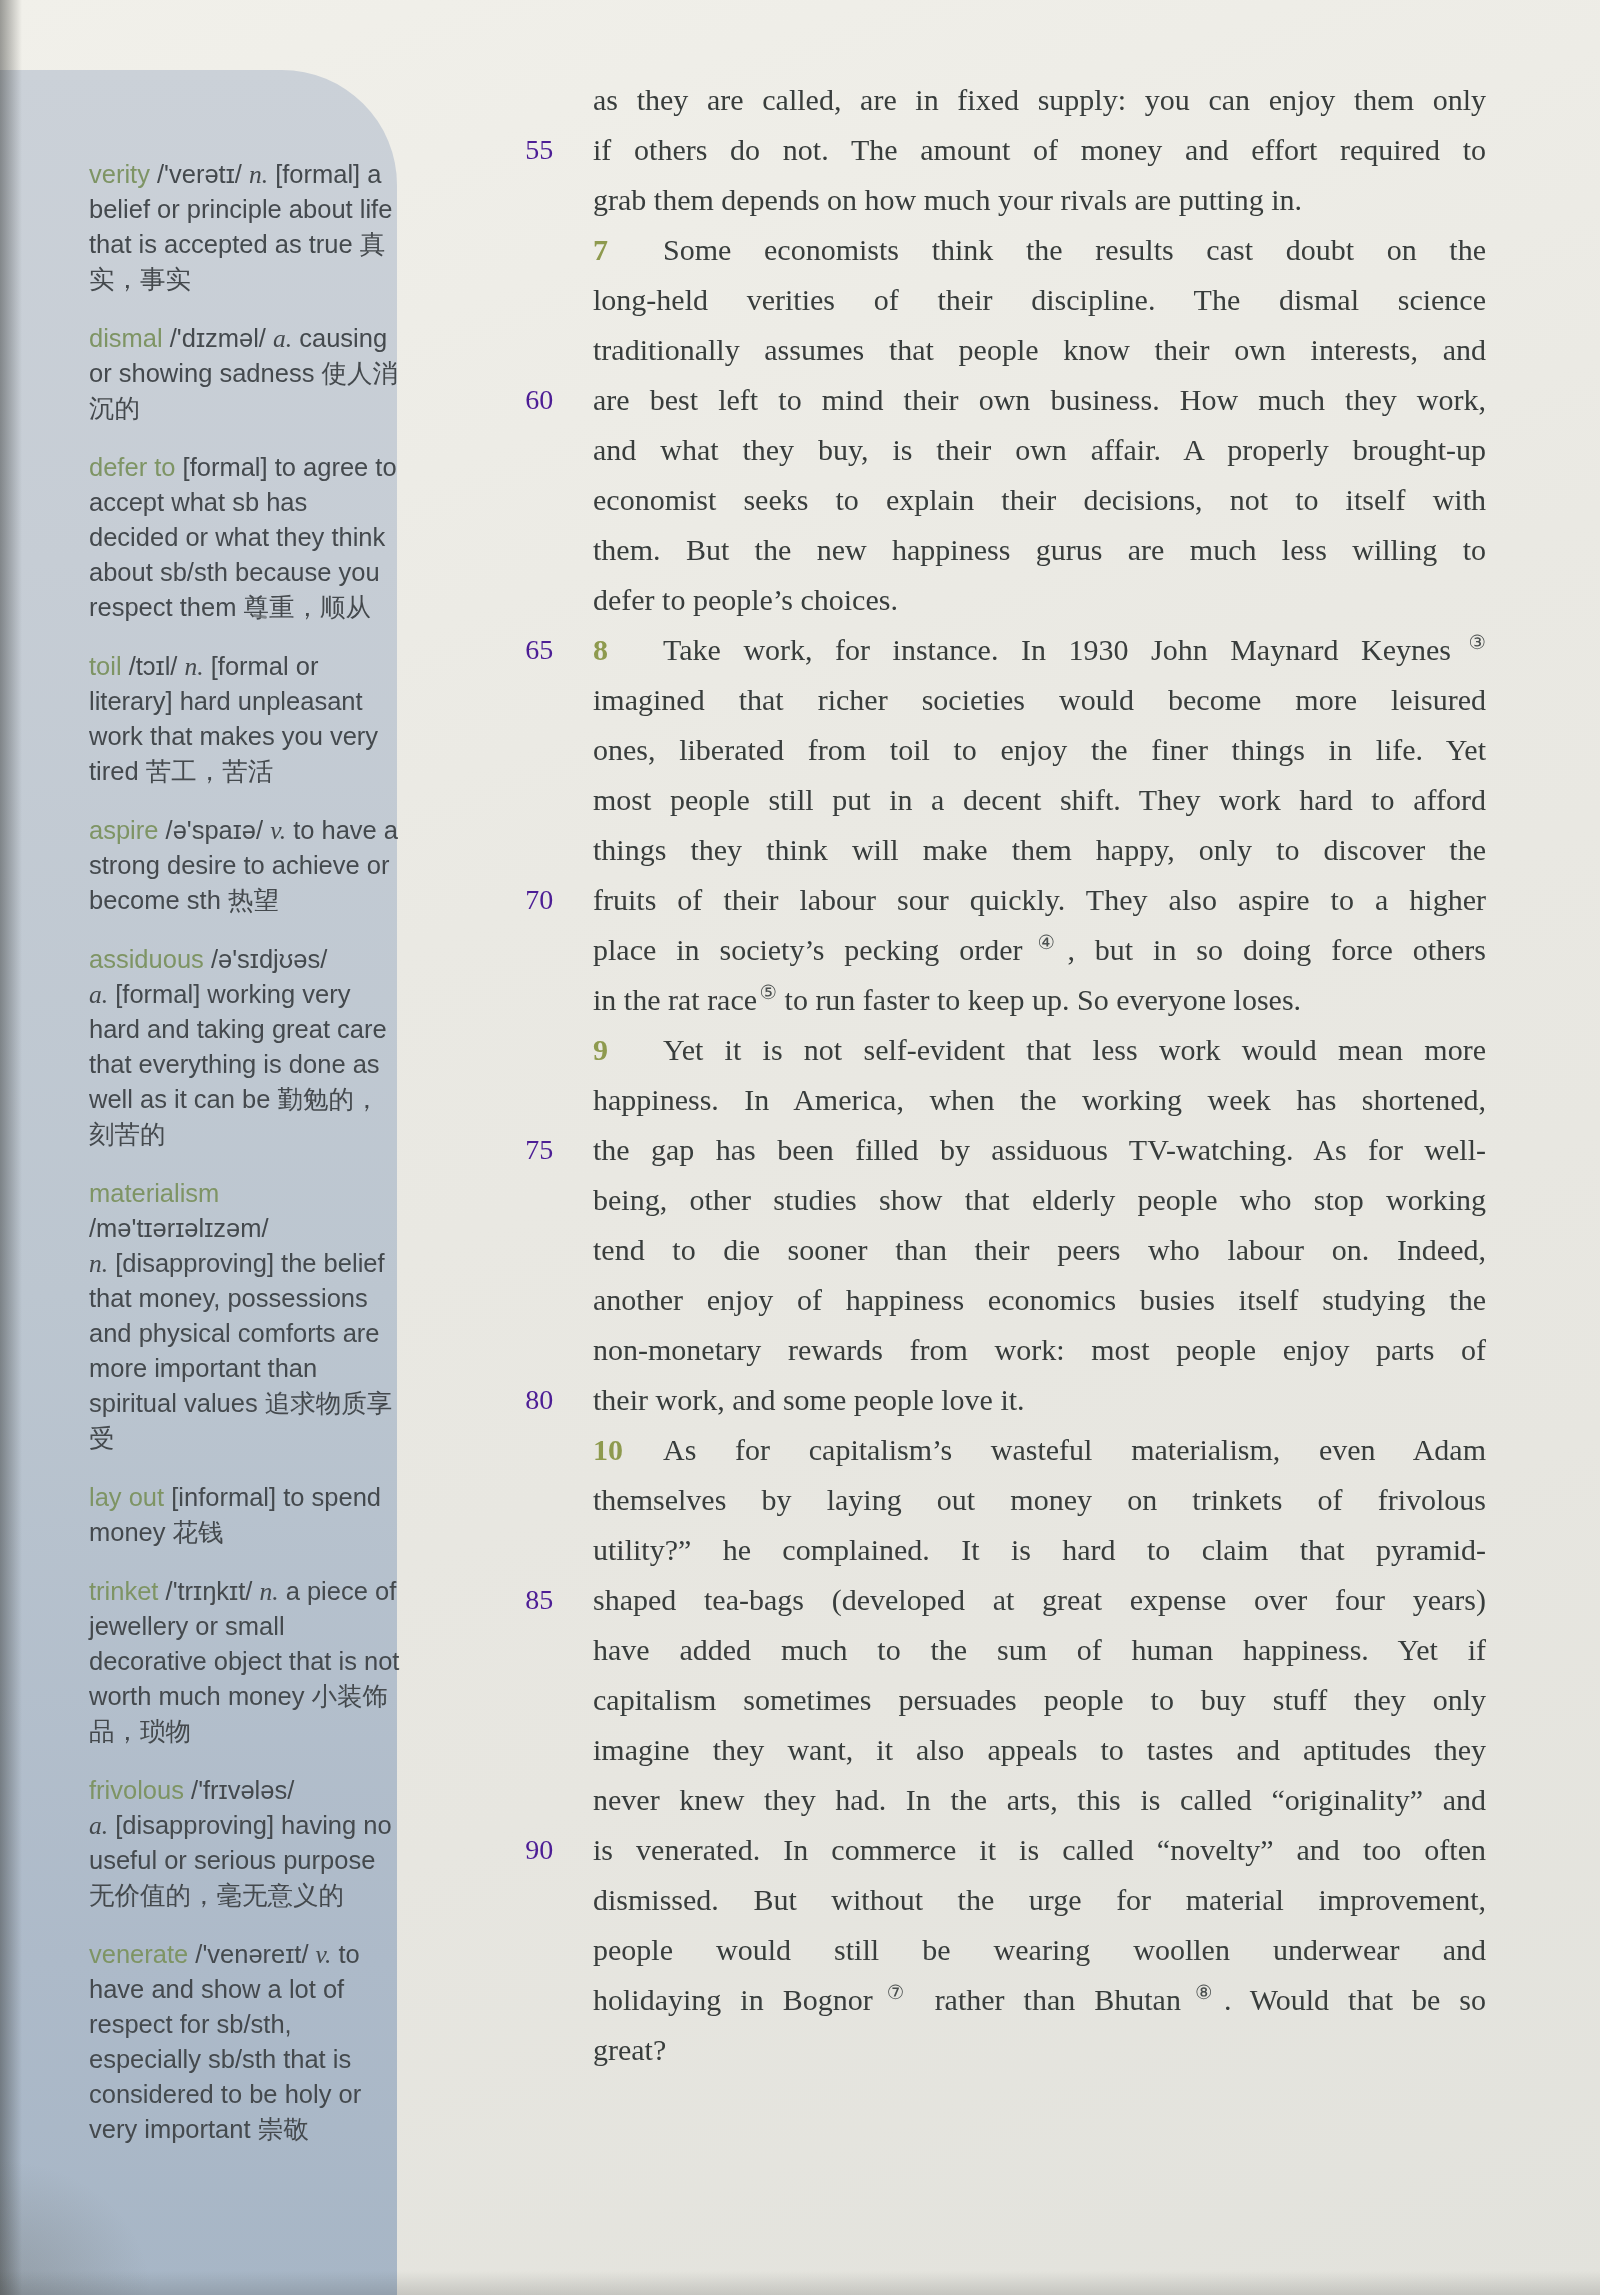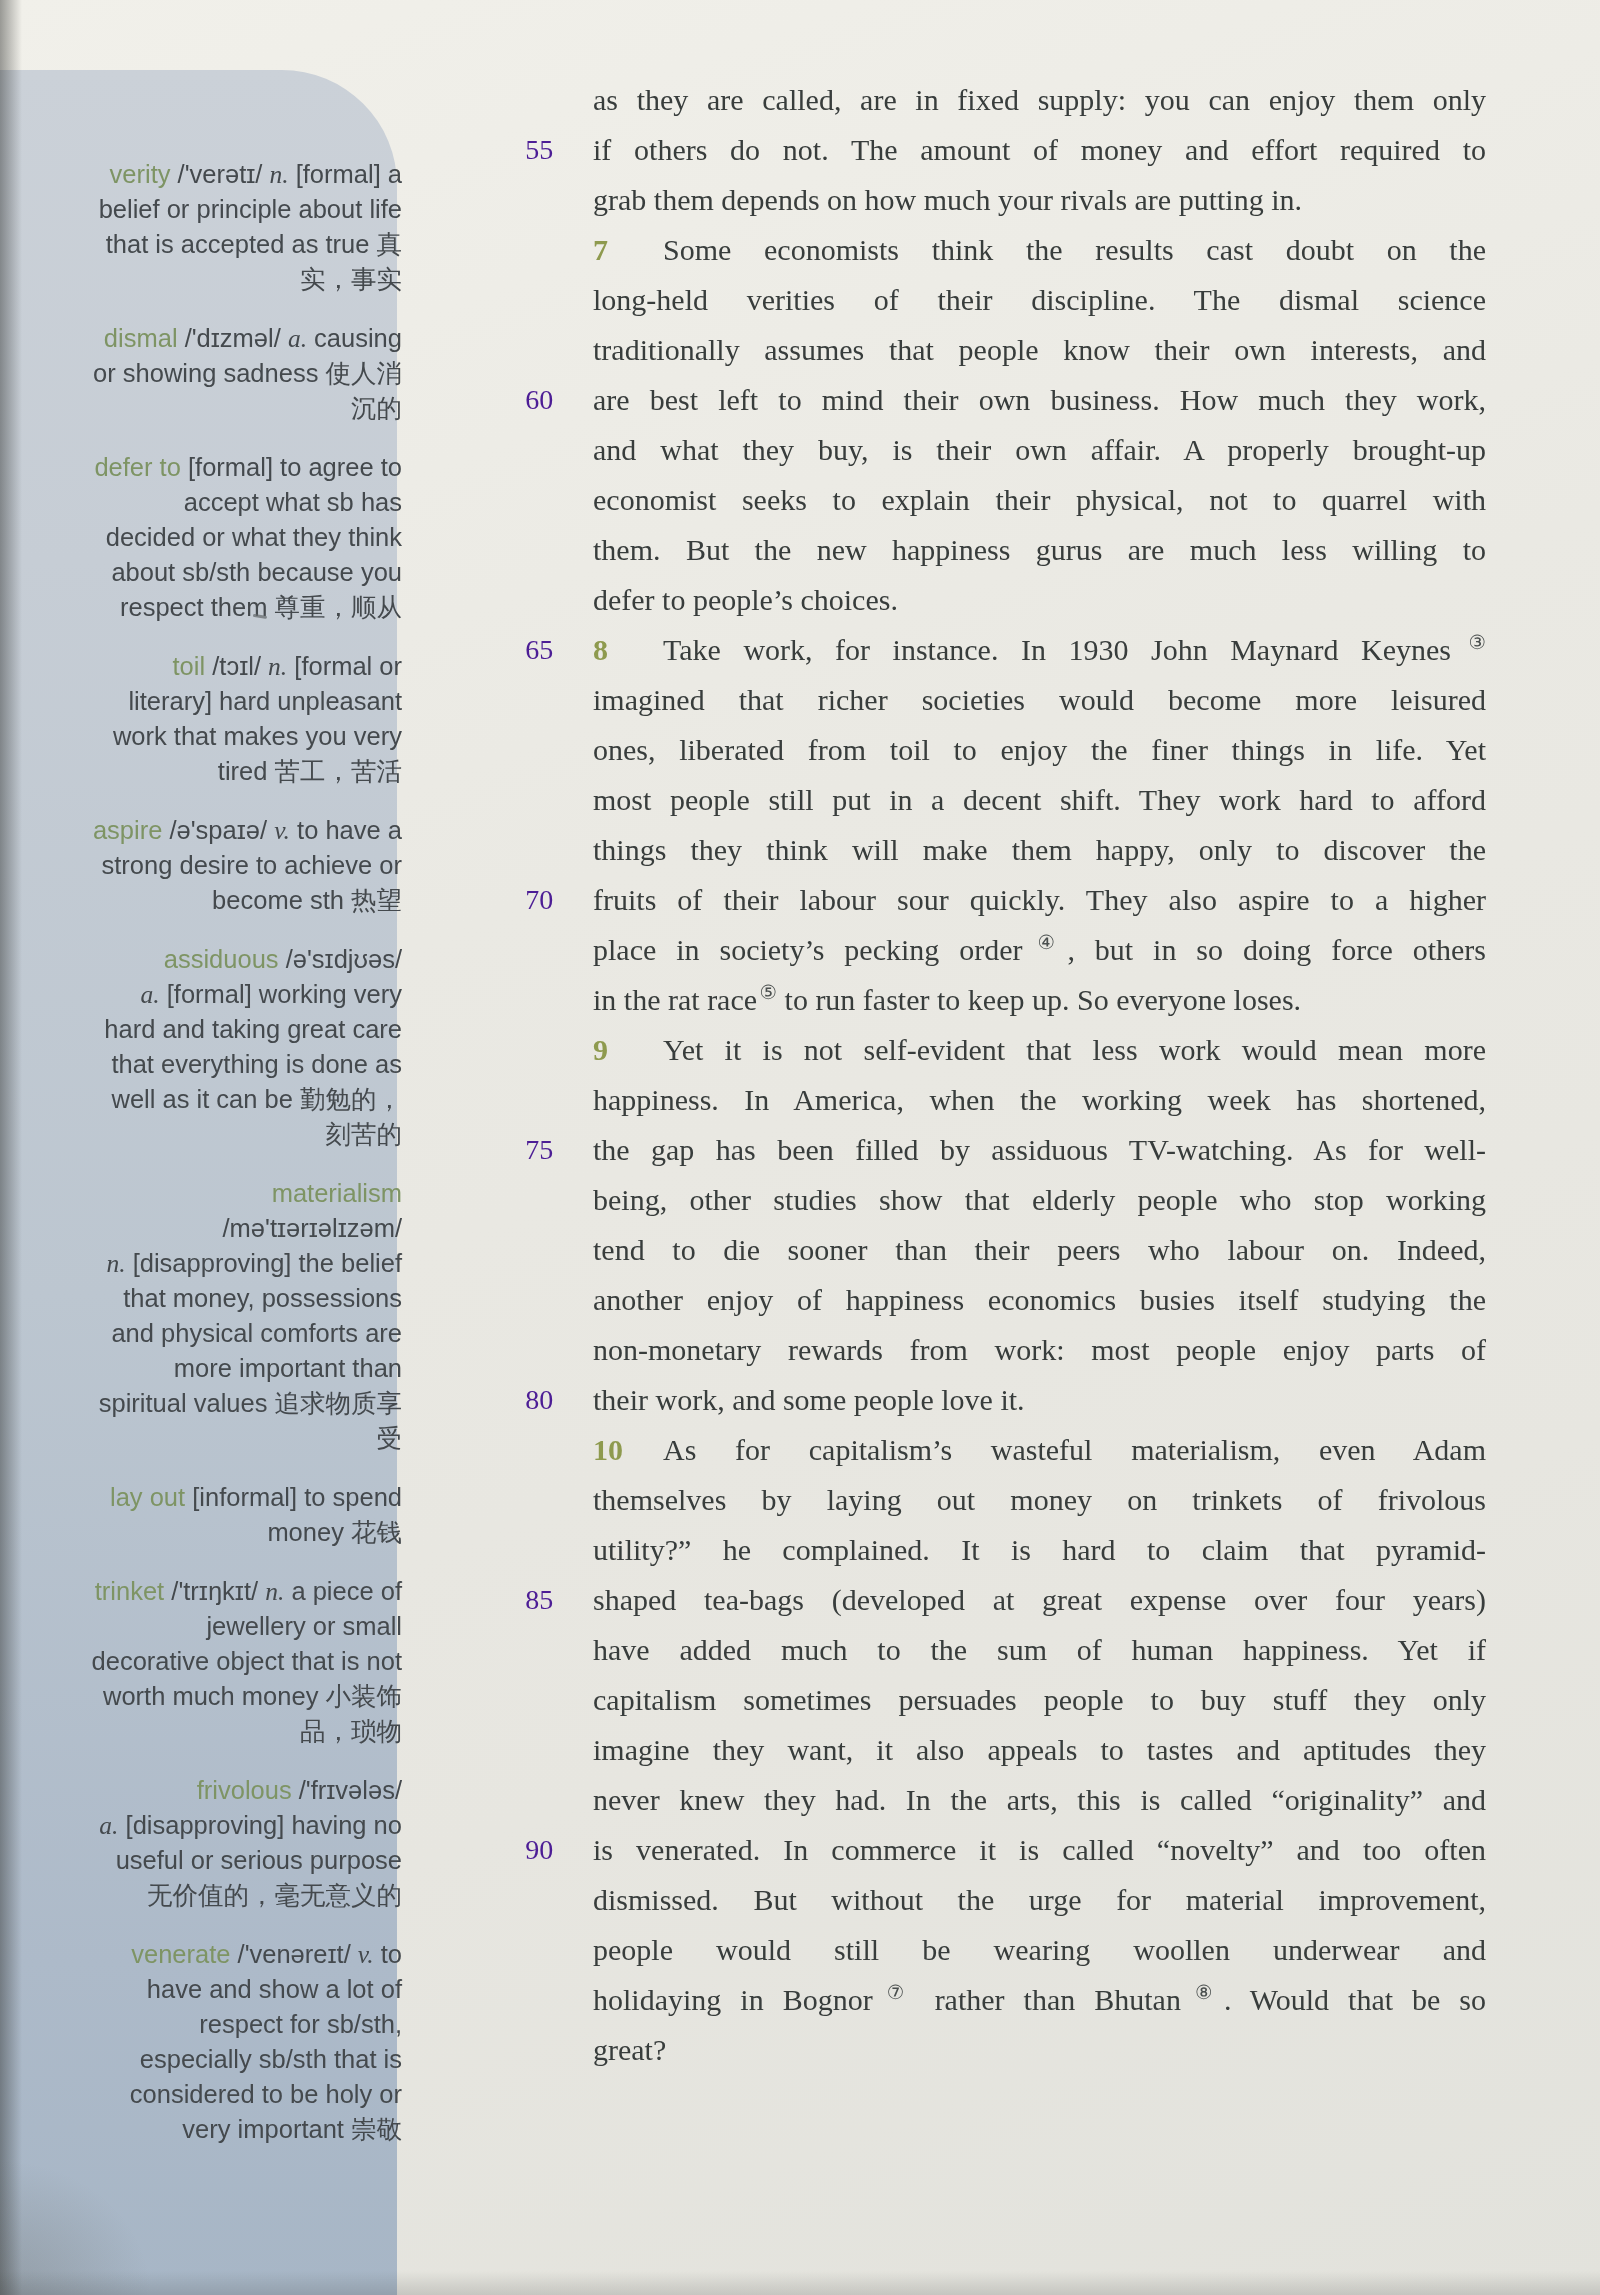--- a/index.html
+++ b/index.html
@@ -9,21 +9,21 @@
     font-family:"Liberation Sans",sans-serif;
   }
   .page{position:absolute;inset:0;}
   
   .sidebar{
     position:absolute;left:0;top:70px;width:397px;bottom:0;
     background:linear-gradient(180deg,#cbd1d8 0%,#c6cdd5 22%,#bcc6d0 55%,#adbac9 85%,#a7b6c6 100%);
     border-top-right-radius:115px;
   }
   .entries{padding:87px 0 0 89px;width:313px;}
-  .entry{font-size:25.5px;line-height:35px;color:#44494d;margin-bottom:24px;text-align:right;}
+  .entry{font-size:25.5px;line-height:35px;color:#44494d;margin-bottom:24px;}
   .entry .head{color:#7e9464;}
   .entry .ipa{color:#44494d;}
   .entry .pos{font-style:italic;font-family:"Liberation Serif",serif;}
   
   .main{position:absolute;left:510px;top:75px;width:985px;}
   .tl{display:flex;height:50px;overflow:visible;}
   .lnum{
     width:51px;flex:0 0 51px;font-family:"Liberation Serif",serif;
     font-size:28px;line-height:50px;color:#4c1d95;padding-left:15.3px;box-sizing:border-box;
   }
@@ -100,21 +100,21 @@
       <div class="tl">
         <span class="lnum">60</span>
         <span class="ltext j">are best left to mind their own business. How much they work,</span>
       </div>
       <div class="tl">
         <span class="lnum"></span>
         <span class="ltext j">and what they buy, is their own affair. A properly brought-up</span>
       </div>
       <div class="tl">
         <span class="lnum"></span>
-        <span class="ltext j">economist seeks to explain their physical, not to quarrel with</span>
+        <span class="ltext j">economist seeks to explain their decisions, not to itself with</span>
       </div>
       <div class="tl">
         <span class="lnum"></span>
         <span class="ltext j">them. But the new happiness gurus are much less willing to</span>
       </div>
       <div class="tl">
         <span class="lnum"></span>
         <span class="ltext">defer to people’s choices.</span>
       </div>
       <div class="tl">

